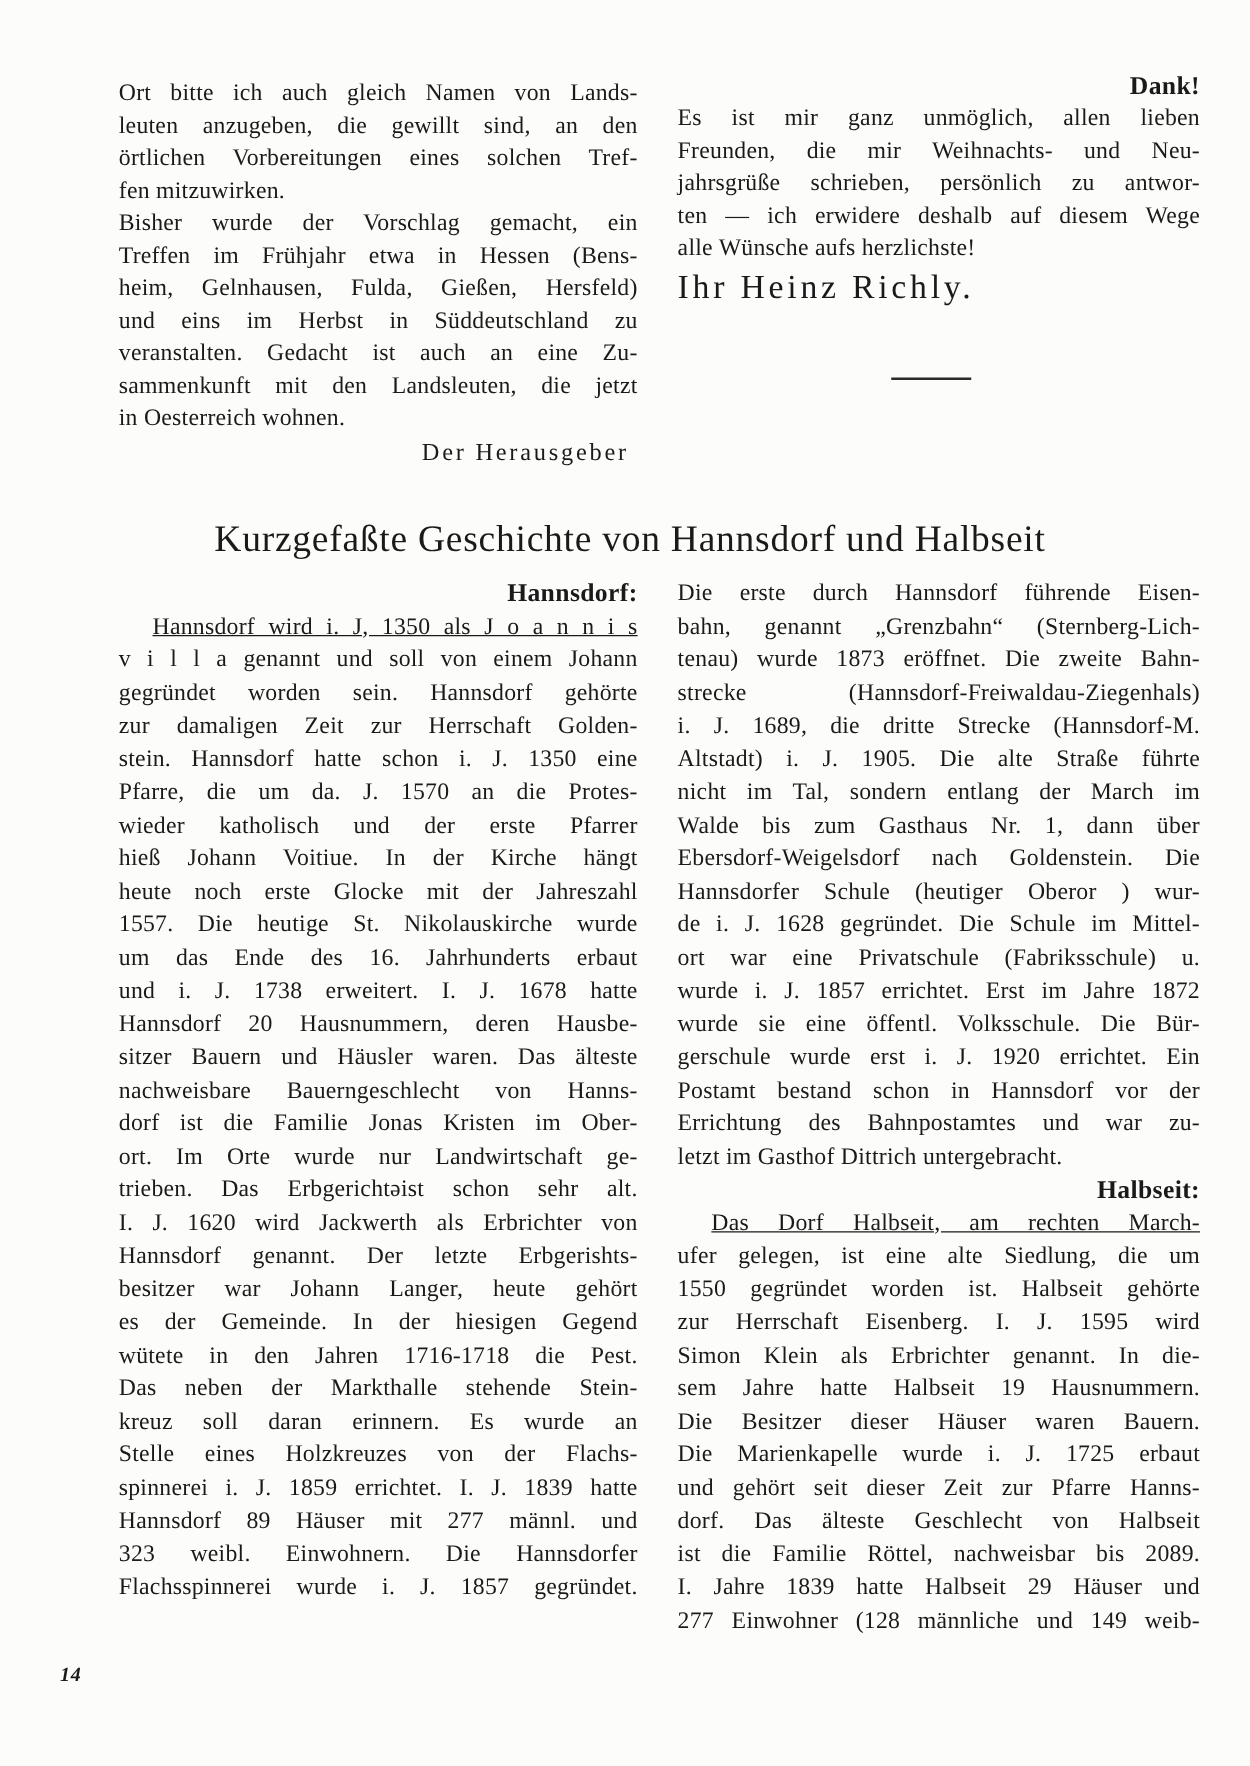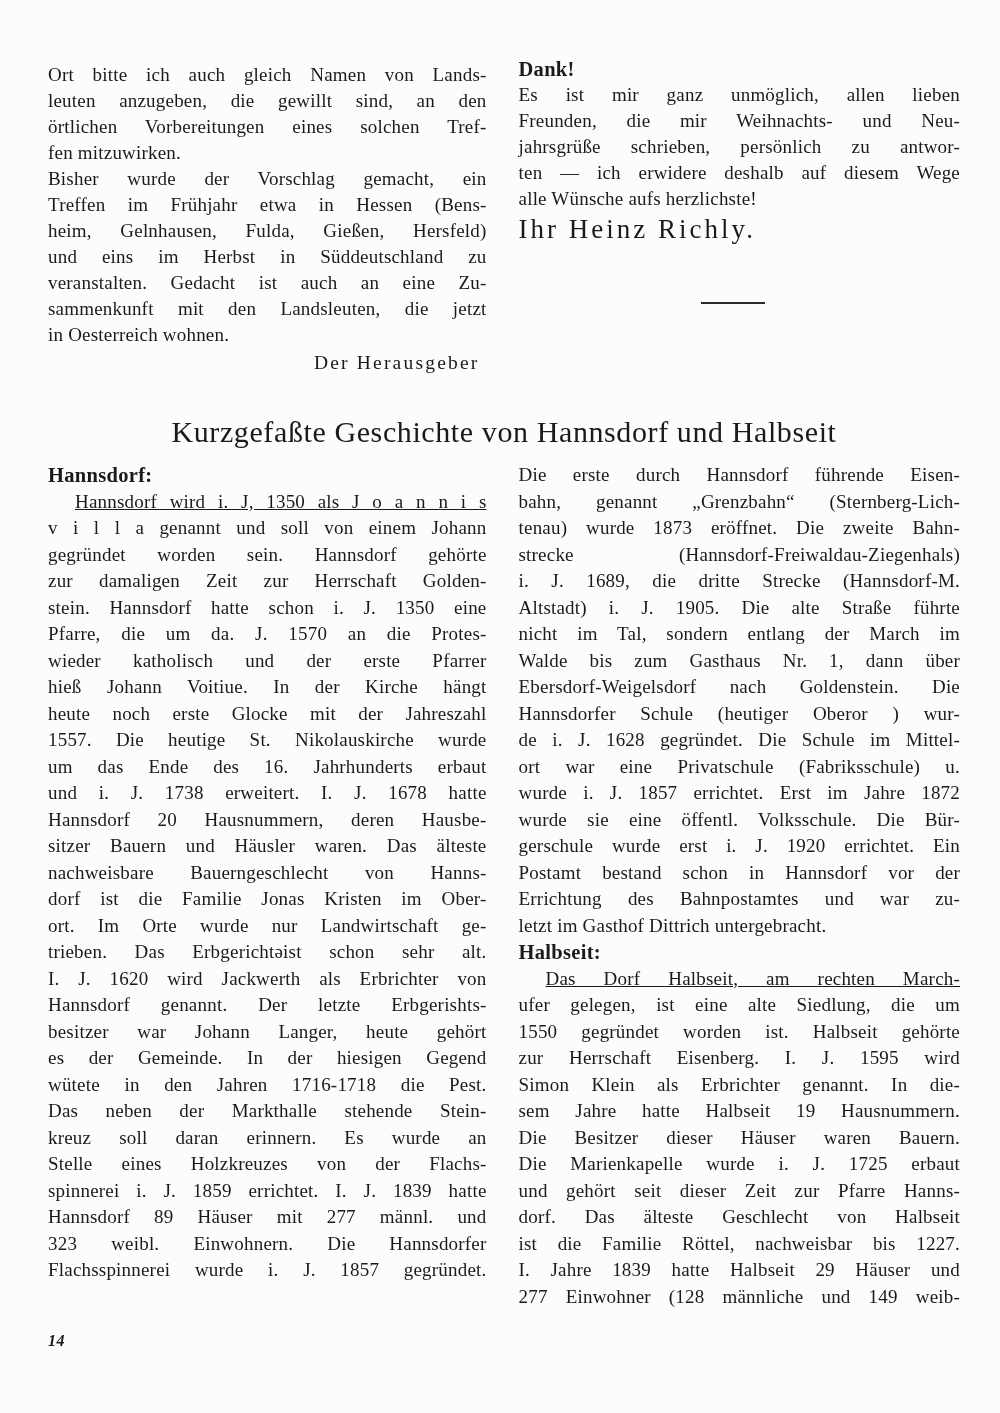--- a/index.html
+++ b/index.html
@@ -6,21 +6,21 @@
   .page{
     position:relative;
     width:1000px;height:1413px;
     background:#fcfcfa;
     color:#1a1a1a;
     font-family:"Liberation Serif","DejaVu Serif",serif;
     overflow:hidden;
     margin:0 auto;
   }
   .content{position:absolute;left:48px;top:0;width:912px;}
-  .cols{display:flex;gap:32px;}
+  .cols{display:flex;gap:32px;margin-left:47px;}
   .col-l{width:442px;}
   .col-r{width:445px;}
 
   
   .tline{
     font-size:19px;
     line-height:26px;
     text-align:justify;
     text-align-last:justify;
     white-space:normal;
@@ -29,21 +29,21 @@
   .main .tline{line-height:26.5px;}
   .tline.last{text-align-last:left;}
   .tline.indent{text-indent:27px;text-decoration:underline;}
 
   .top-row{margin-top:56px;}
   .col-l .top-lead{margin-top:6px;}
 
   .sec-head{
     font-size:20.5px;
     font-weight:bold;
-    text-align:left;
+    text-align:right;
     line-height:26px;
     letter-spacing:0.3px;
   }
   .main .sec-head{line-height:26.5px;}
 
   .byline{
     font-size:19.5px;
     line-height:26px;
     text-align:right;
     padding-right:7px;
@@ -186,21 +186,21 @@
             <div class="tline indent">Das Dorf Halbseit, am rechten March-</div>
             <div class="tline">ufer gelegen, ist eine alte Siedlung, die um</div>
             <div class="tline">1550 gegründet worden ist. Halbseit gehörte</div>
             <div class="tline">zur Herrschaft Eisenberg. I. J. 1595 wird</div>
             <div class="tline">Simon Klein als Erbrichter genannt. In die-</div>
             <div class="tline">sem Jahre hatte Halbseit 19 Hausnummern.</div>
             <div class="tline">Die Besitzer dieser Häuser waren Bauern.</div>
             <div class="tline">Die Marienkapelle wurde i. J. 1725 erbaut</div>
             <div class="tline">und gehört seit dieser Zeit zur Pfarre Hanns-</div>
             <div class="tline">dorf. Das älteste Geschlecht von Halbseit</div>
-            <div class="tline">ist die Familie Röttel, nachweisbar bis 1227.</div>
+            <div class="tline">ist die Familie Röttel, nachweisbar bis 2089.</div>
             <div class="tline">I. Jahre 1839 hatte Halbseit 29 Häuser und</div>
             <div class="tline">277 Einwohner (128 männliche und 149 weib-</div>
           </div>
       </div>
     </div>
 
   </div>
 
   <div class="page-number">14</div>
 </div>

